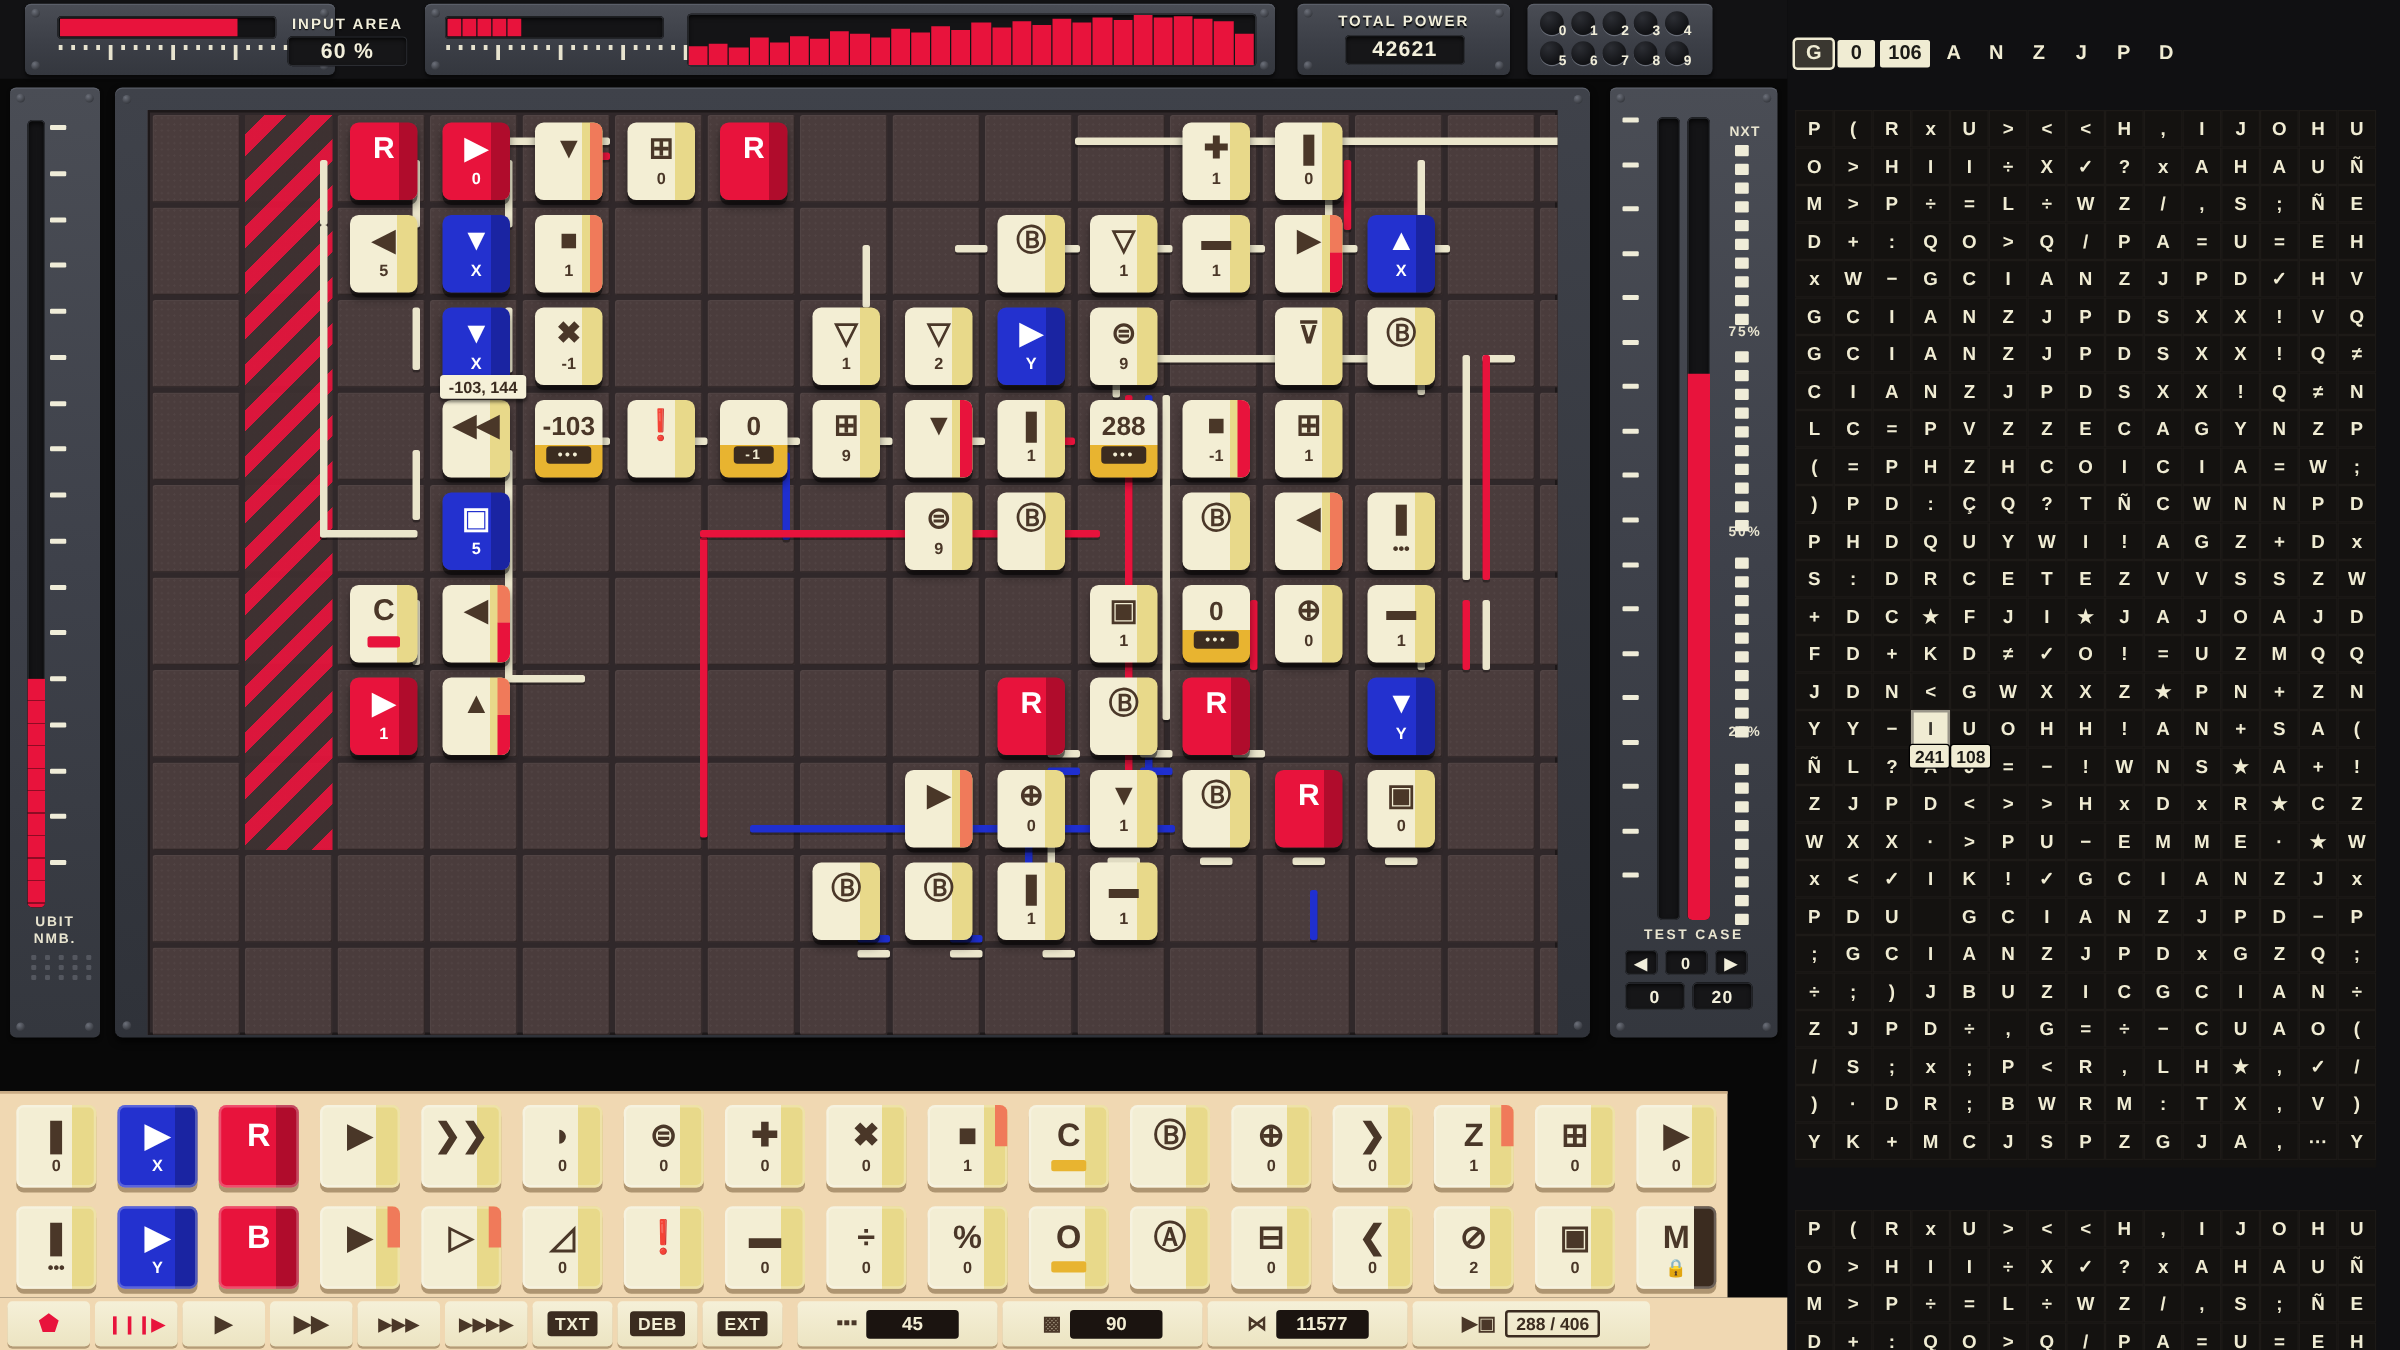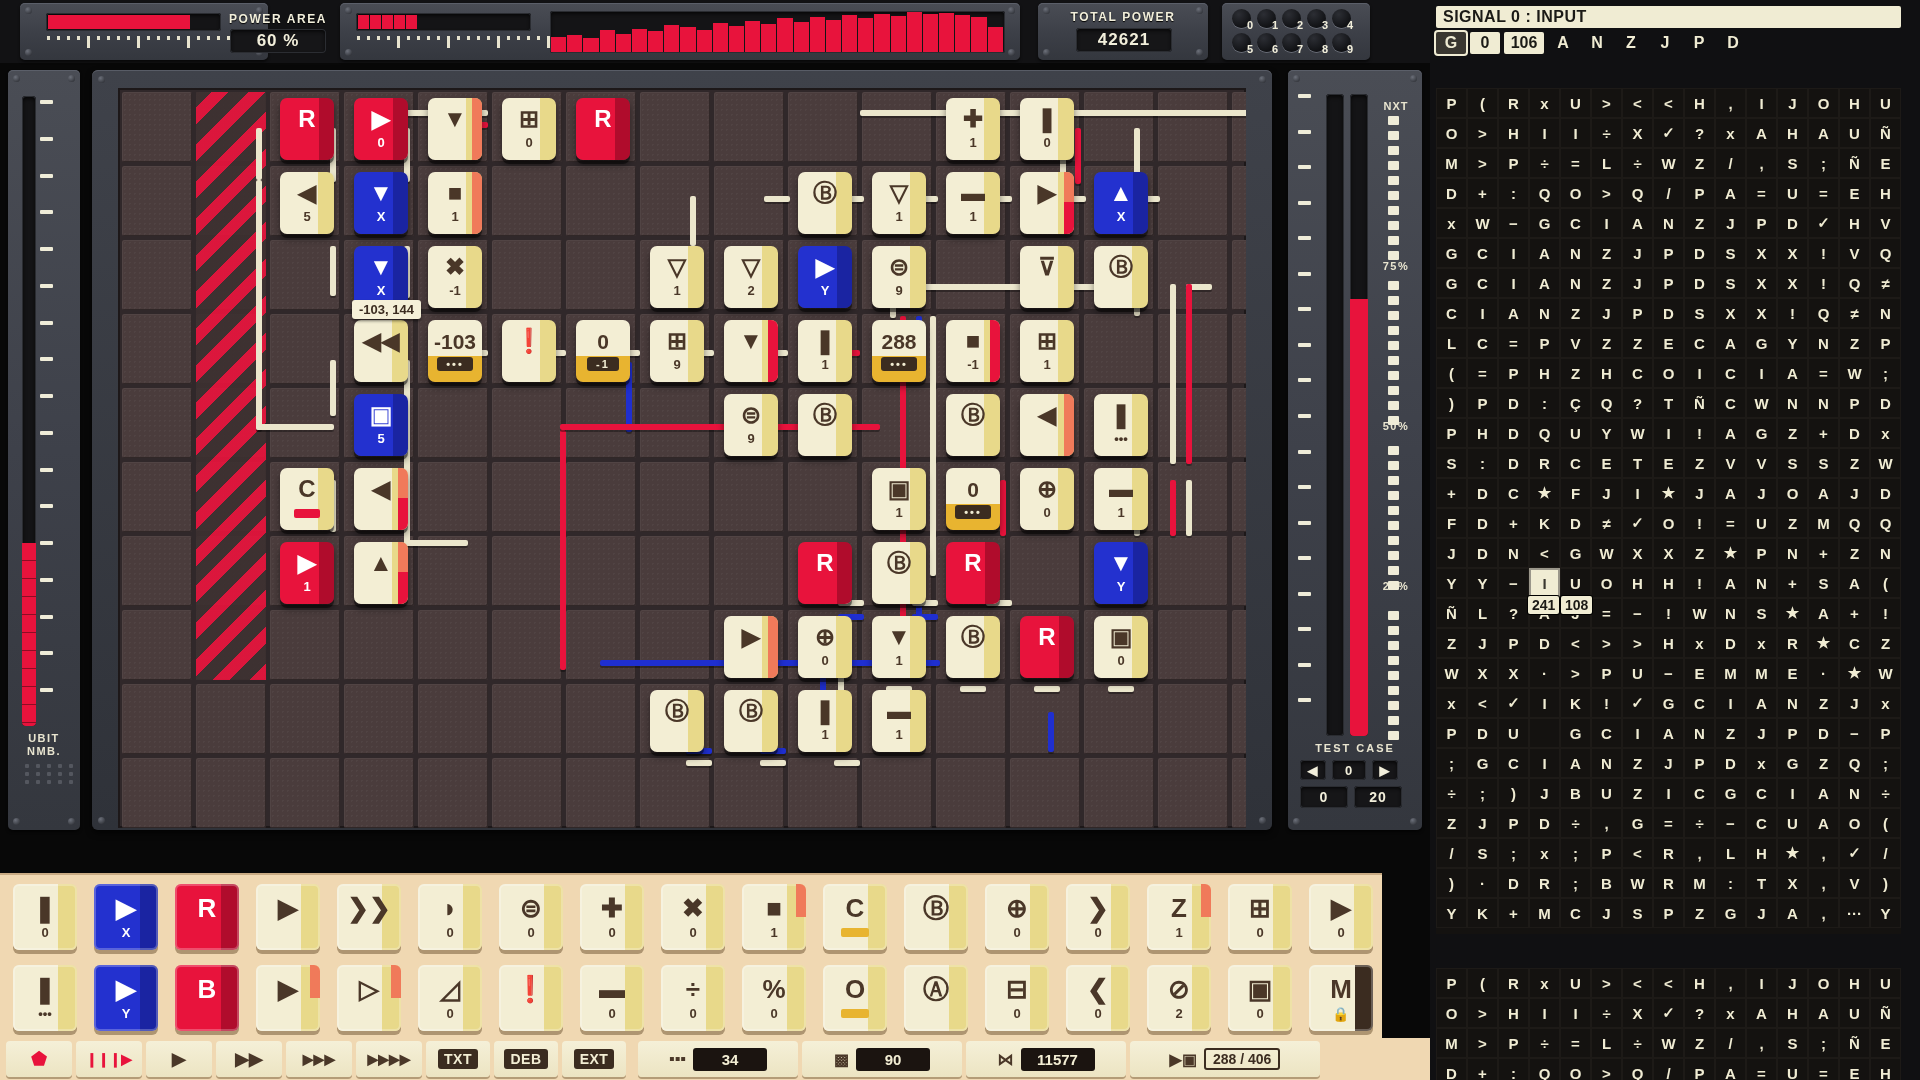--- a/index.html
+++ b/index.html
@@ -226,21 +226,21 @@
           <i class="sm"></i>
           <i class="sm"></i>
           <i class="lg"></i>
           <i class="sm"></i>
           <i class="sm"></i>
           <i class="sm"></i>
           <i class="sm"></i>
           <i class="lg"></i>
         </div>
     </div>
-    <div class="readout-label" style="left:222px; top:12px; width:112px;">POWER AREA</div>
+    <div class="readout-label" style="left:222px; top:12px; width:112px;">INPUT AREA</div>
     <div class="readout-box" style="left:230px; top:29px; width:96px; height:24px;">60 %</div>
 
     <div class="tpanel" style="left:340px; width:680px;">
       <div class="screw" style="left:5px;top:4px"></div>
       <div class="screw" style="right:5px;top:4px"></div>
       <div class="screw" style="left:5px;bottom:4px"></div>
       <div class="screw" style="right:5px;bottom:4px"></div>
       <div class="meter-outer" style="left:16px; top:10px; width:175px; height:18px;">
         <div class="bars" id="power-bars" style="left:2px; top:2px; height:14px;">
             <span style="height: 14px;"></span>
@@ -1185,38 +1185,37 @@
         <span class="tag">TXT</span>
       </div>
       <div class="bbtn" style="left: 494px; width: 64px;">
         <span class="tag">DEB</span>
       </div>
       <div class="bbtn" style="left: 562px; width: 64px;">
         <span class="tag">EXT</span>
       </div>
       <div class="bbtn" style="left: 638px; width: 160px;">
         <span style="color: rgb(74, 55, 40); font-size: 16px;">▪▪▪</span>
-        <span class="num">34</span>
+        <span class="num">45</span>
       </div>
       <div class="bbtn" style="left: 802px; width: 160px;">
         <span style="color: rgb(74, 55, 40); font-size: 16px;">▩</span>
         <span class="num">90</span>
       </div>
       <div class="bbtn" style="left: 966px; width: 160px;">
         <span style="color: rgb(74, 55, 40); font-size: 16px;">⋈</span>
         <span class="num">11577</span>
       </div>
       <div class="bbtn" style="left: 1130px; width: 190px;">
         <span style="color: rgb(74, 55, 40); font-size: 16px;">▶▣</span>
         <span class="numo">288 / 406</span>
       </div>
     </div>
 
   <div class="rightpanel" id="rightpanel">
-      <div class="sig-header" style="top: 6px;">SIGNAL 0 : INPUT</div>
       <div class="tokenrow" style="left: 6px; top: 32px; height: 24px;">
         <div class="tok boxdk" style="position: absolute; left: 0px; top: 0px; width: 30px; height: 22px;">G</div>
         <div class="tok box" style="position: absolute; left: 34px; top: 0px; width: 30px; height: 22px;">0</div>
         <div class="tok box" style="position: absolute; left: 68px; top: 0px; width: 40px; height: 22px;">106</div>
         <div class="tok " style="position: absolute; left: 112px; top: 0px; width: 30px; height: 22px;">A</div>
         <div class="tok " style="position: absolute; left: 146px; top: 0px; width: 30px; height: 22px;">N</div>
         <div class="tok " style="position: absolute; left: 180px; top: 0px; width: 30px; height: 22px;">Z</div>
         <div class="tok " style="position: absolute; left: 214px; top: 0px; width: 30px; height: 22px;">J</div>
         <div class="tok " style="position: absolute; left: 248px; top: 0px; width: 30px; height: 22px;">P</div>
         <div class="tok " style="position: absolute; left: 282px; top: 0px; width: 30px; height: 22px;">D</div>

